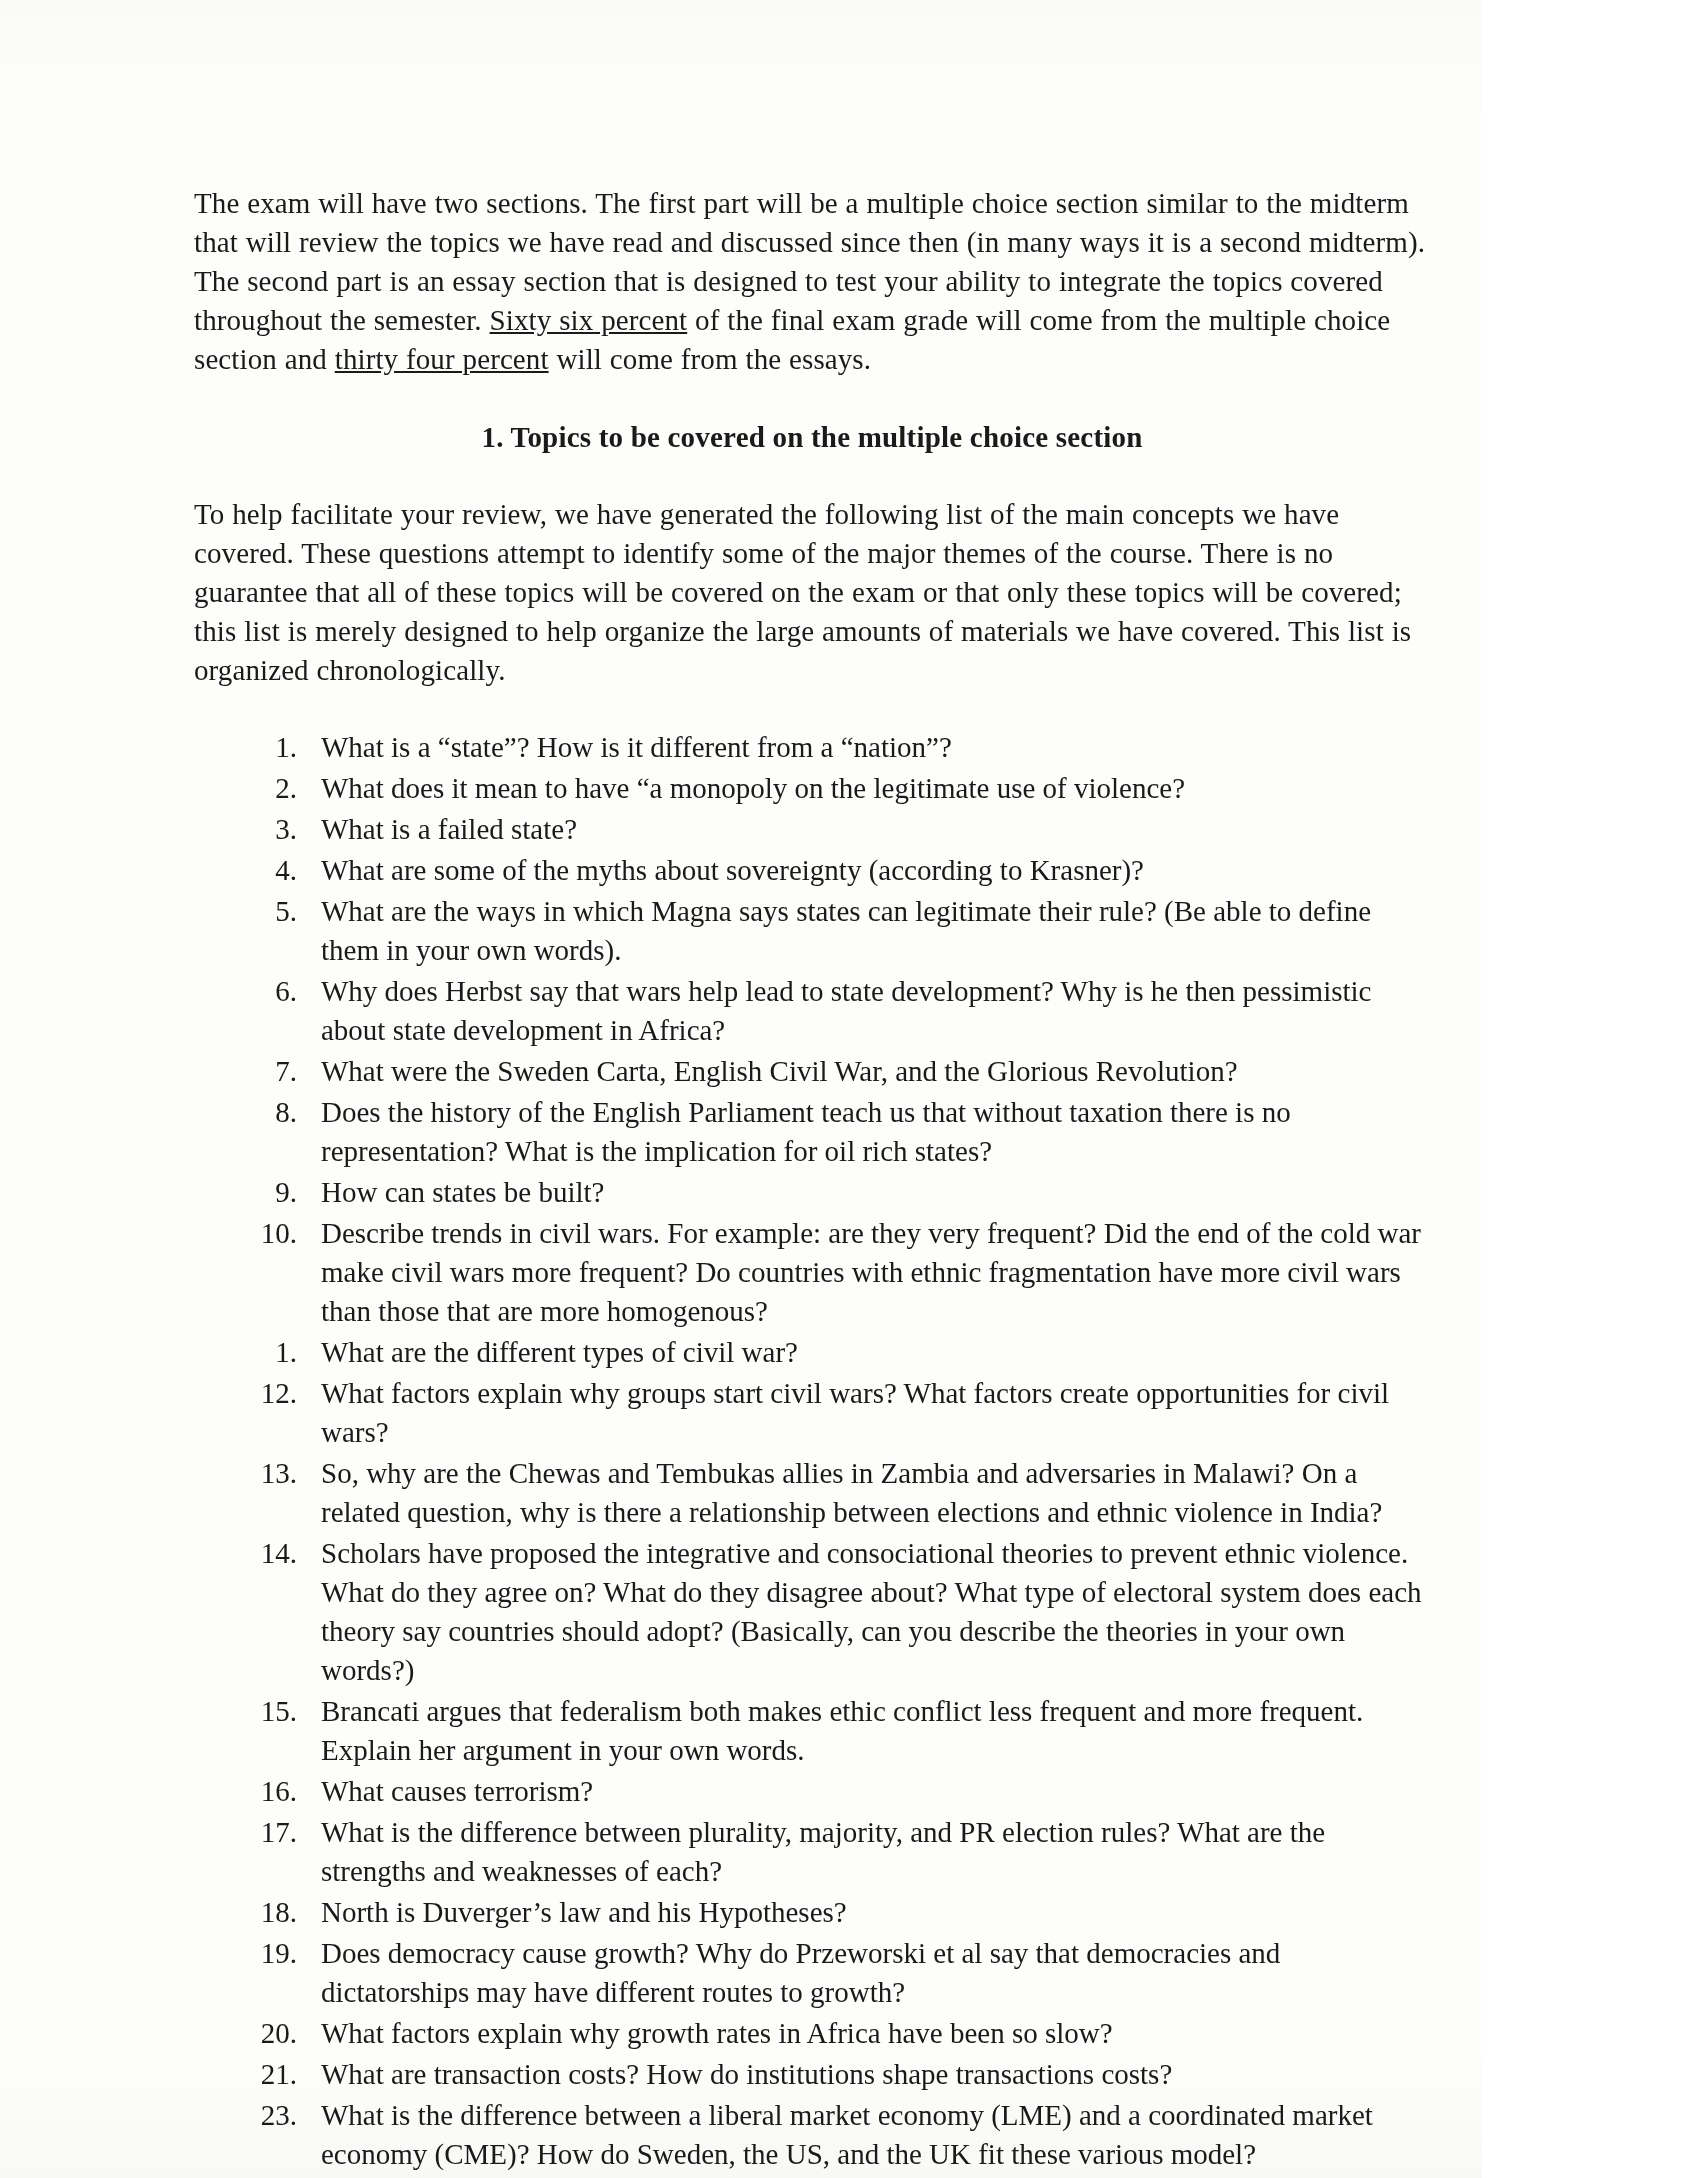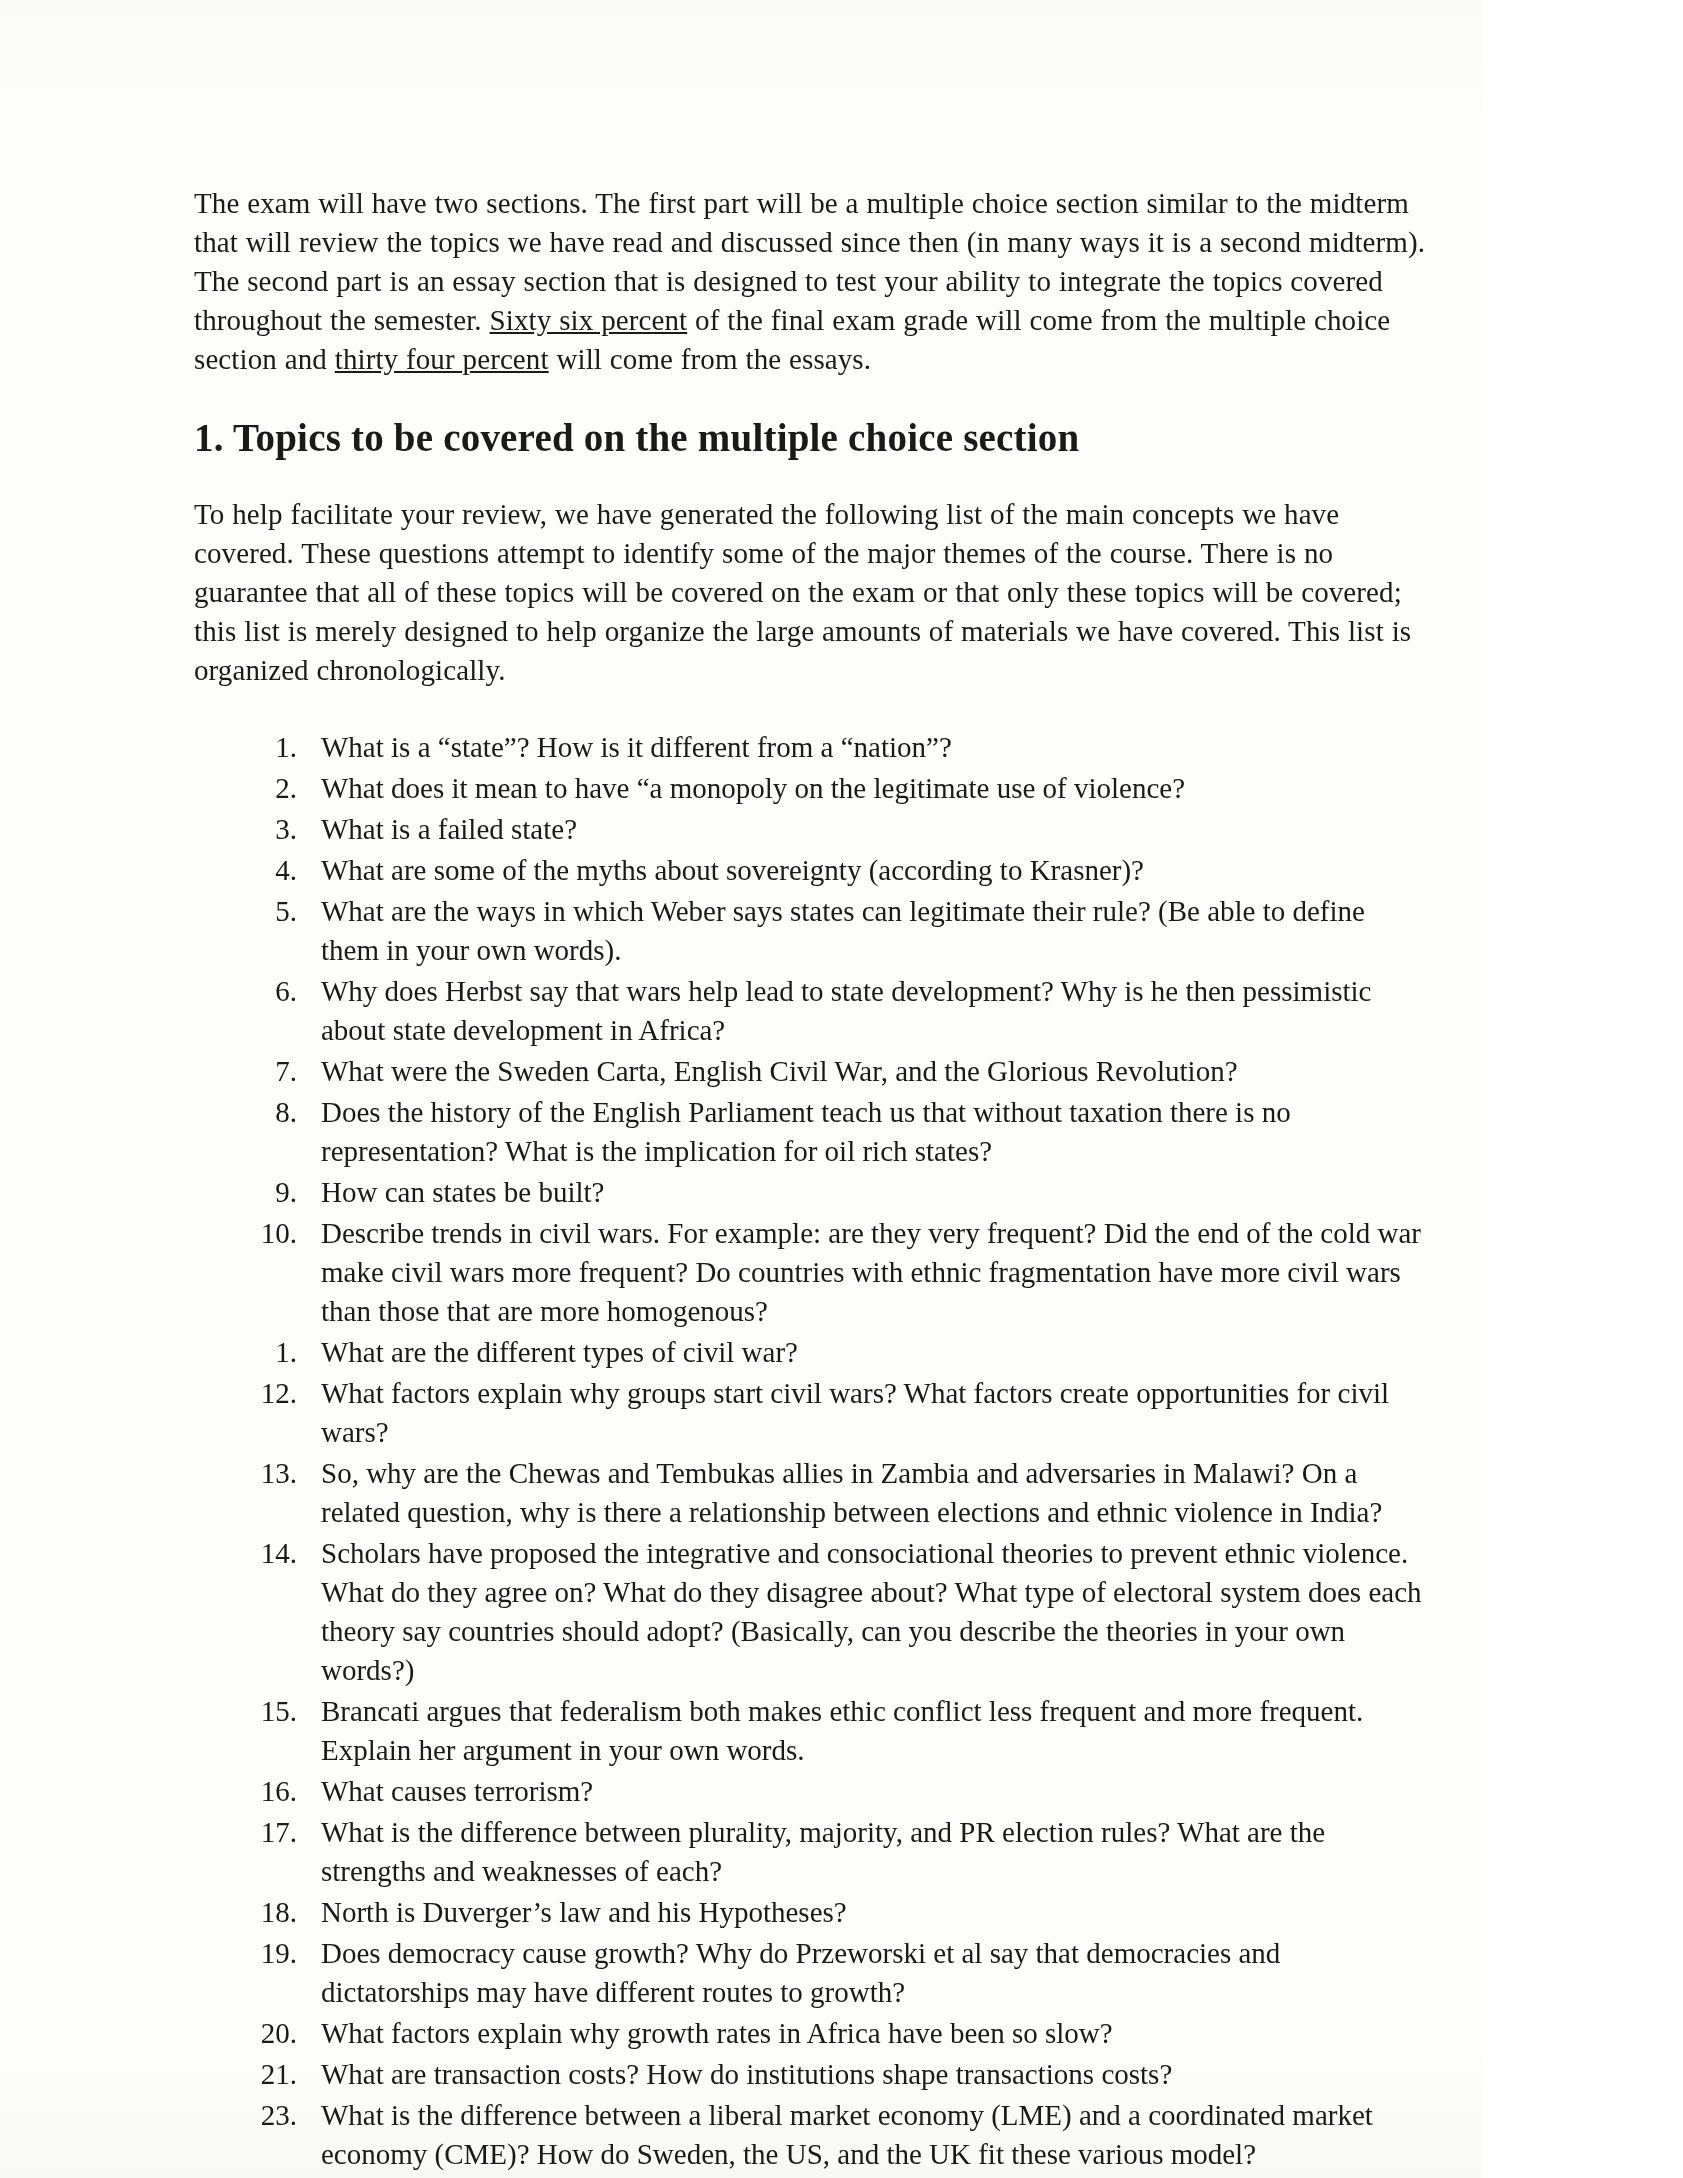--- a/index.html
+++ b/index.html
@@ -43,24 +43,25 @@
     font-size: 29px;
     line-height: 39px;
     text-align: left;
     letter-spacing: 0.1px;
     word-spacing: 0.5px;
   }
   .gap-para { height: 39px; }
   .gap-small { height: 38px; }
   h2.section-heading {
     margin: 0;
-    font-size: 39px;
+    font-size: 29px;
     line-height: 39px;
     font-weight: bold;
     letter-spacing: 0.2px;
+    text-align: center;
   }
   u.underline { text-decoration: underline; text-underline-offset: 2px; }
   ol.topic-list {
     margin: 0;
     padding: 0;
     list-style: none;
     width: 1188px;
   }
   ol.topic-list li {
     position: relative;
@@ -114,21 +115,21 @@
           <li>
             <span class="num">3.</span>
             <span class="txt">What is a failed state?</span>
           </li>
           <li>
             <span class="num">4.</span>
             <span class="txt">What are some of the myths about sovereignty (according to Krasner)?</span>
           </li>
           <li>
             <span class="num">5.</span>
-            <span class="txt">What are the ways in which Weber says states can legitimate their rule?  (Be able to define them in your own words).</span>
+            <span class="txt">What are the ways in which Magna says states can legitimate their rule?  (Be able to define them in your own words).</span>
           </li>
           <li>
             <span class="num">6.</span>
             <span class="txt">Why does Herbst say that wars help lead to state development?  Why is he then pessimistic about state development in Africa?</span>
           </li>
           <li>
             <span class="num">7.</span>
             <span class="txt">What were the Sweden Carta, English Civil War, and the Glorious Revolution?</span>
           </li>
           <li>

